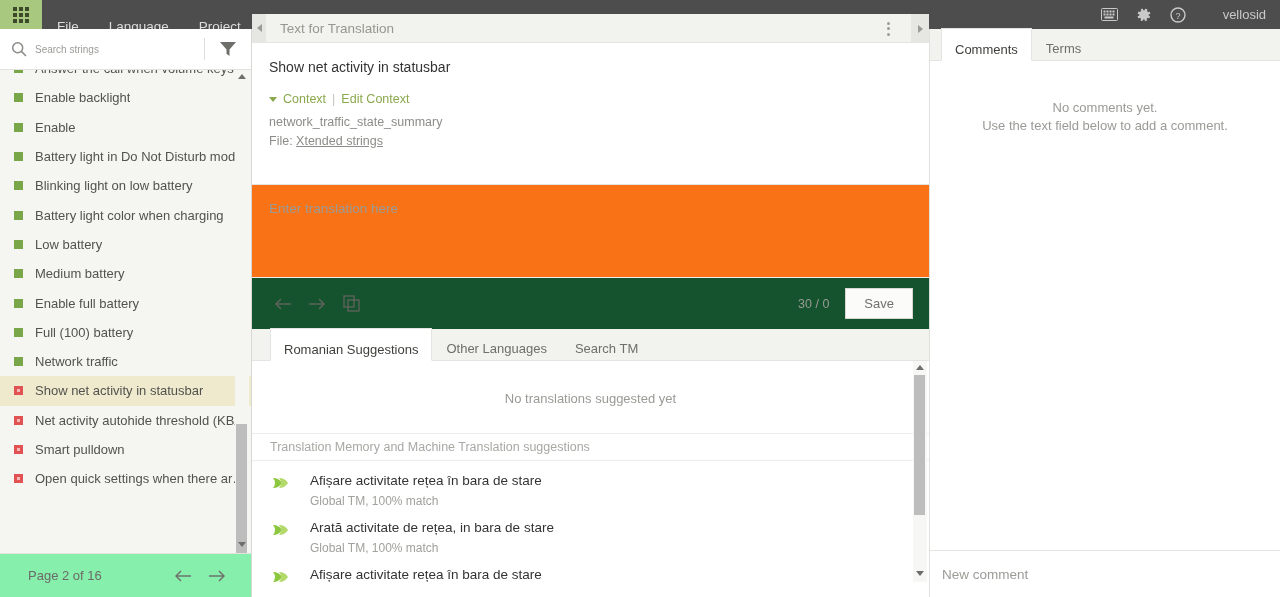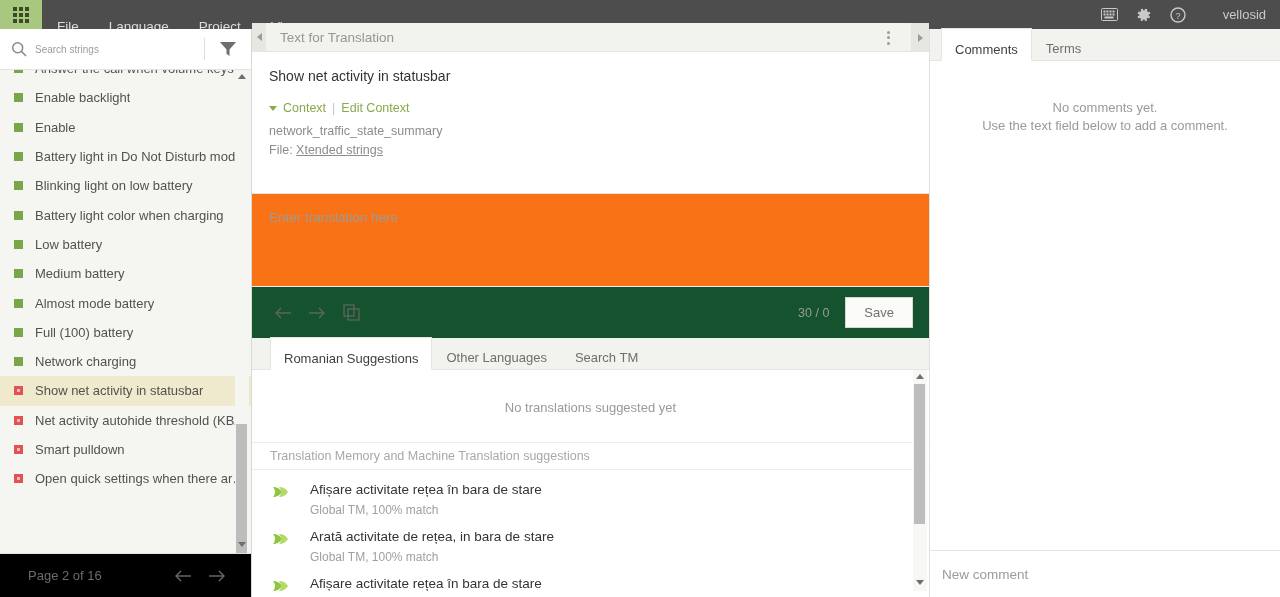--- a/index.html
+++ b/index.html
@@ -82,29 +82,29 @@
   .sb-arrow-down { bottom: 4px; }
   .tri-up { width:0; height:0; border-left:4.5px solid transparent; border-right:4.5px solid transparent; border-bottom:5px solid #6e6e6a; }
   .tri-dn { width:0; height:0; border-left:4.5px solid transparent; border-right:4.5px solid transparent; border-top:5px solid #6e6e6a; }
   .sb-thumb {
     position: absolute; left: 1px; width: 11px; top: 354px; height: 155px;
     background: #bdbdbd; cursor: pointer;
   }
 
   .pager {
     flex: 0 0 44px; height: 44px; border-top: 1px solid #e2e2de;
-    display: flex; align-items: center; background: #000000;
+    display: flex; align-items: center; background: #86efac;
   }
   .pager-text { font-size: 13px; color: #6b6b67; margin-left: 28px; }
   .pager-btns { margin-left: auto; display: flex; gap: 10px; padding-right: 22px; }
   .pager-btn { width: 24px; height: 24px; display:flex; align-items:center; justify-content:center; cursor:pointer; color:#6b6b67; }
 
   
   .center {
-    position: absolute; top: 23px; left: 252px; width: 677px; height: 568px;
+    position: absolute; top: 14px; left: 252px; width: 677px; height: 568px;
     background: #ffffff; display: flex; flex-direction: column;
   }
   .src-header {
     flex: 0 0 29px; height: 29px; background: #f2f2ef; border-bottom: 1px solid #e4e4e0;
     display: flex; align-items: center; position: relative;
   }
   .collapse-left {
     width: 14px; height: 29px; background: #e6e6e2; display:flex; align-items:center; justify-content:center;
     cursor: pointer; flex: 0 0 14px;
   }
@@ -293,29 +293,29 @@
       <div class="str-item">
           <span class="marker green"></span>
           <span class="str-label">Low battery</span>
         </div>
       <div class="str-item">
           <span class="marker green"></span>
           <span class="str-label">Medium battery</span>
         </div>
       <div class="str-item">
           <span class="marker green"></span>
-          <span class="str-label">Almost mode battery</span>
+          <span class="str-label">Enable full battery</span>
         </div>
       <div class="str-item">
           <span class="marker green"></span>
           <span class="str-label">Full (100) battery</span>
         </div>
       <div class="str-item">
           <span class="marker green"></span>
-          <span class="str-label">Network charging</span>
+          <span class="str-label">Network traffic</span>
         </div>
       <div class="str-item selected">
           <span class="marker red"></span>
           <span class="str-label">Show net activity in statusbar</span>
         </div>
       <div class="str-item">
           <span class="marker red"></span>
           <span class="str-label">Net activity autohide threshold (KB/s)</span>
         </div>
       <div class="str-item">

